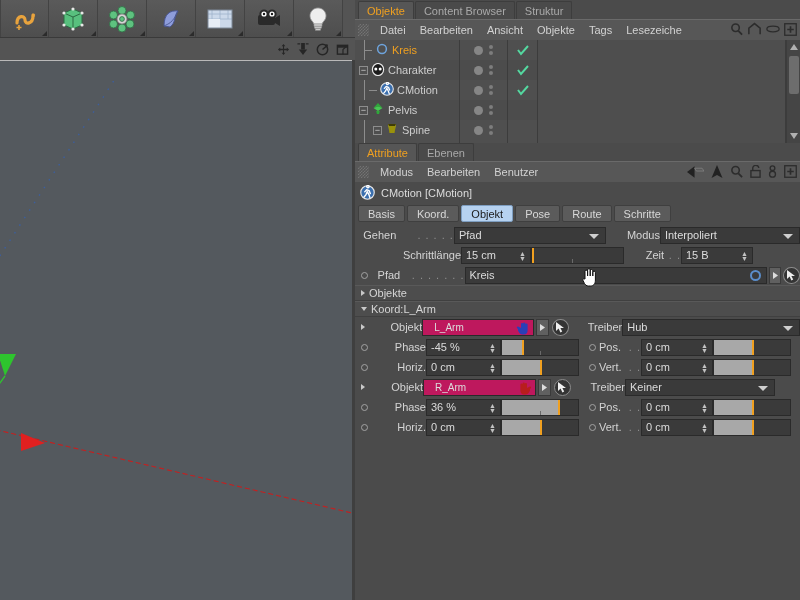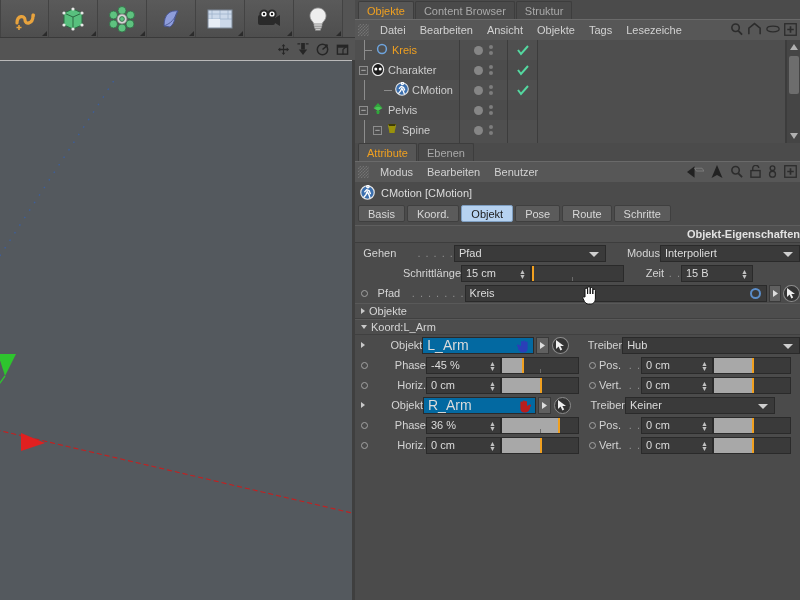--- a/index.html
+++ b/index.html
@@ -146,21 +146,21 @@
     border-left:5px solid transparent; border-right:5px solid transparent; border-top:5px solid #cfcfcf;
   }
   .spin { position:absolute; right:4px; top:3px; display:flex; flex-direction:column; align-items:center; line-height:5px; font-size:7px; color:#c2c2c2;}
   .slider { height: 17px; background: #3a3a3a; border: 1px solid #2a2a2a; position: relative; }
   .slider .fill { position: absolute; left: 0; top: 0; bottom: 0; background: #a8a8a8; }
   .slider .mark { position: absolute; top: 0; bottom: 0; width: 2px; background: #f0a020; }
   .slider .tick { position:absolute; top:11px; bottom:0; width:1px; background:#6a6a6a; }
 
   .radio { width: 7px; height: 7px; border: 1px solid #a2a2a2; border-radius: 50%; margin-right: 3px; flex:none; }
 
-  .objfield { background:#0369a1; border:1px solid #2a2a2a; height:17px; display:flex; align-items:center; padding:0 4px; color:#dcdcdc; font-size:14px; position:relative;}
+  .objfield { background:#be185d; border:1px solid #2a2a2a; height:17px; display:flex; align-items:center; padding:0 11px; color:#dcdcdc; font-size:10px; position:relative;}
   .arrowbtn { width:13px; height:17px; background:#606060; border:1px solid #3a3a3a; display:flex; align-items:center; justify-content:center;}
   .pickbtn { width:17px; height:17px; border-radius:50%; background:#343434; border:1px solid #8c8c8c; display:flex; align-items:center; justify-content:center; }
 
   .circ-blue { width:11px;height:11px;border-radius:50%;border:2px solid #5b8dc9; }
 
   .panel-bg { background:#4b4b4b; }
   .cursor-hand { position:absolute; }
 </style>
 </head>
 <body>
@@ -345,21 +345,21 @@
             <span style="margin:0 3px;flex:none">
               <svg width="14" height="13" viewBox="0 0 14 13">
                   <ellipse cx="7" cy="6.5" rx="5.6" ry="6" fill="#1b1b1b" stroke="#e8e8e8" stroke-width="1.2"></ellipse>
                   <circle cx="4.8" cy="6" r="1.5" fill="#fff"></circle>
                   <circle cx="9.2" cy="6" r="1.5" fill="#fff"></circle>
                 </svg>
             </span>
             <span class="om-label">Charakter</span>
           </div>
 
-          <div class="om-row" style="padding-left:29px">
+          <div class="om-row" style="padding-left:14px">
             <span style="width:8px;height:1px;background:#8d8d8d;display:inline-block;flex:none"></span>
             <span style="margin:0 3px;flex:none">
               <svg width="14" height="14" viewBox="0 0 14 14">
                   <circle cx="7" cy="7" r="6.3" fill="#3b6fae" stroke="#e6e6e6" stroke-width="1.1"></circle>
                   <path d="M7.4 2.6 a1.1 1.1 0 1 1 0.01 0 M6.2 4.4 L8.6 5.4 L9.6 8 M6.2 4.4 L4.4 6.4 M6.8 6.2 L5.6 9 L3.8 11.2 M6.8 6.2 L8.4 9.2 L9.2 11.6" stroke="#fff" stroke-width="1.3" fill="none" stroke-linecap="round"></path>
                 </svg>
             </span>
             <span class="om-label">CMotion</span>
           </div>
 
@@ -514,21 +514,20 @@
 
     <div class="am-modetabs">
       <div class="mtab">Basis</div>
       <div class="mtab">Koord.</div>
       <div class="mtab active">Objekt</div>
       <div class="mtab">Pose</div>
       <div class="mtab">Route</div>
       <div class="mtab">Schritte</div>
     </div>
 
-    <div class="group-hdr">Objekt-Eigenschaften</div>
 
     <div class="prow">
       <span class="plabel" style="width:38px">Gehen</span>
       <span class="plabel dots-lead" style="width:62px">. . . . .</span>
       <div class="field dropdown" style="width:163px">
         <span>Pfad</span>
       </div>
       <span class="plabel" style="margin-left:13px;width:44px">Modus</span>
       <div class="field dropdown" style="width:150px">
         <span>Interpoliert</span>

